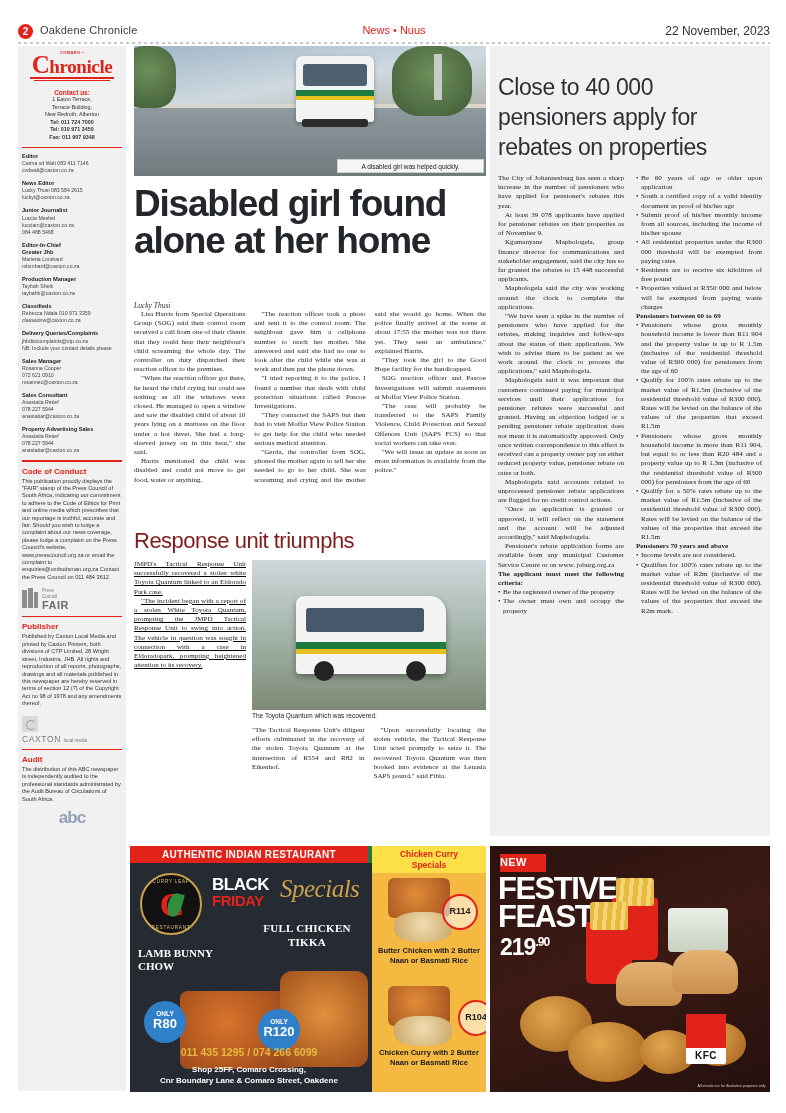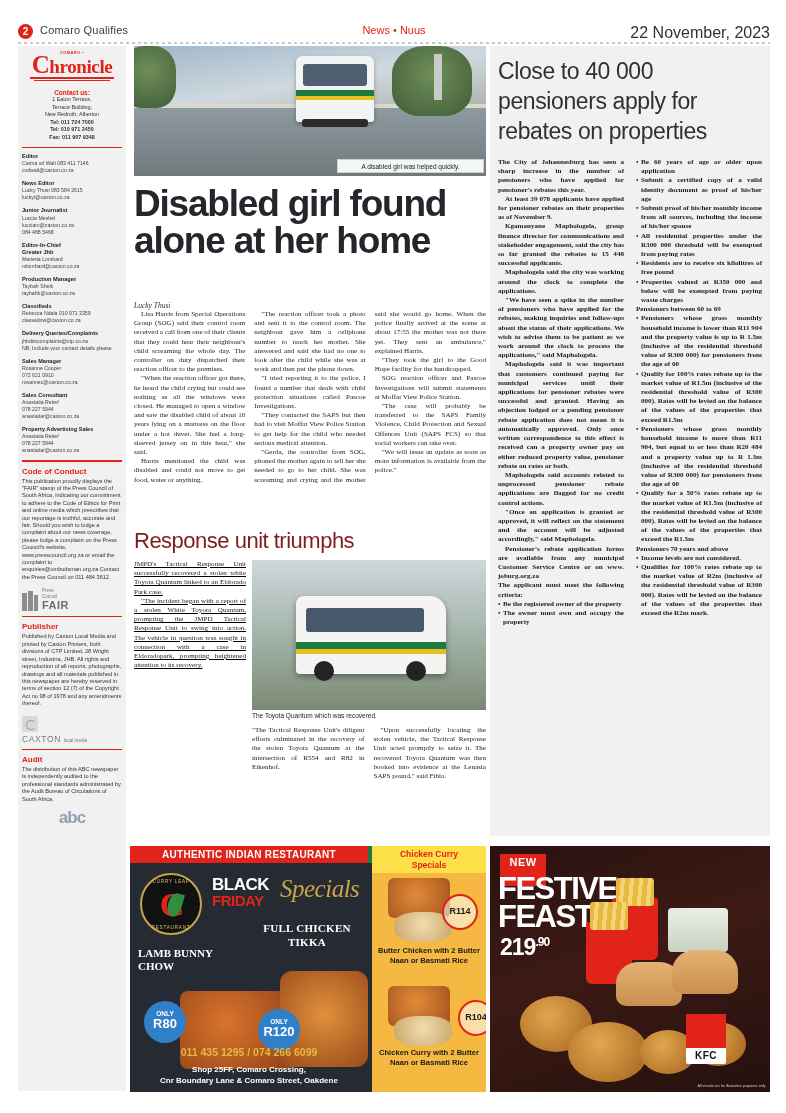--- a/index.html
+++ b/index.html
@@ -22,21 +22,21 @@
   .mast-title{
     position:absolute;left:22px;top:0;font-family:"Liberation Sans",sans-serif;
     font-size:11px;color:#3a3a3a;letter-spacing:.2px;
   }
   .mast-center{
     position:absolute;left:0;top:0;width:752px;text-align:center;
     font-family:"Liberation Sans",sans-serif;font-size:11px;color:#e2231a;
   }
   .mast-date{
     position:absolute;right:0;top:0;font-family:"Liberation Sans",sans-serif;
-    font-size:16px;color:#333;
+    font-size:12px;color:#333;
   }
   .mast-rule{
     position:absolute;left:18px;top:42px;width:752px;height:2px;
     background:repeating-linear-gradient(to right,#c9c9c9 0 3px,transparent 3px 6px);
   }
 
   
   .sidebar{
     position:absolute;left:18px;top:46px;width:108px;height:1045px;
     background:#f1f1f1;padding:0 4px;box-sizing:border-box;
@@ -78,21 +78,21 @@
 
   .blk-head{
     font-family:"Liberation Sans",sans-serif;font-size:8px;font-weight:bold;
     color:#e2231a;line-height:10px;margin-bottom:1px;
   }
   .blk-body{
     font-family:"Liberation Sans",sans-serif;font-size:5.6px;color:#333;
     line-height:7.4px;
   }
 
-  .fairmark{margin:7px 0 2px;display:flex;align-items:flex-end;gap:3px;}
+  .fairmark{margin:7px 0 2px;display:flex;align-items:flex-start;gap:3px;}
   .fair-ico{width:17px;height:20px;position:relative;}
   .fair-ico span{position:absolute;background:#8d8d8d;}
   .fair-txt{font-family:"Liberation Sans",sans-serif;font-size:4.6px;color:#7a7a7a;line-height:5.4px;}
   .fair-big{font-family:"Liberation Sans",sans-serif;font-size:11px;font-weight:bold;color:#6f6f6f;letter-spacing:.5px;}
 
   .caxton{margin:8px 0 4px;}
   .caxton-ico{
     width:16px;height:16px;background:#d9d9d9;border-radius:2px;position:relative;
   }
   .caxton-ico:after{
@@ -195,28 +195,28 @@
     column-count:2;column-gap:9px;
   }
 
   
   .right-panel{
     position:absolute;left:490px;top:46px;width:280px;height:790px;
     background:#f1f1f1;box-sizing:border-box;padding:10px 8px 0;
   }
   .rp-headline{
     font-family:"Liberation Sans",sans-serif;font-size:23px;line-height:30px;
-    color:#2d3135;letter-spacing:-.4px;
+    color:#2d3135;letter-spacing:-.4px;margin-top:16px;
   }
   .rp-cols{
     margin-top:12px;column-count:2;column-gap:12px;height:710px;
   }
   .rp-cols p{
     margin:0;font-family:"Liberation Serif",serif;font-size:7.1px;
-    line-height:9.2px;color:#1c1c1c;text-align:justify;text-indent:7px;font-weight:bold;
+    line-height:9.2px;color:#1c1c1c;text-align:justify;text-indent:7px;
   }
   .rp-cols p.first{text-indent:0;}
   .rp-cols p.bullet{text-indent:0;padding-left:5px;position:relative;}
   .rp-cols p.bullet:before{content:"•";position:absolute;left:0;top:0;}
   .rp-cols p.bold{text-indent:0;font-weight:bold;}
 
   
   .ad-curry{
     position:absolute;left:130px;top:846px;width:356px;height:246px;
     background:#262b33;overflow:hidden;
@@ -320,23 +320,23 @@
     font-family:"Liberation Sans",sans-serif;font-size:7.6px;font-weight:bold;color:#1c1c1c;
     line-height:10px;
   }
 
   .ad-kfc{
     position:absolute;left:490px;top:846px;width:280px;height:246px;
     background:linear-gradient(160deg,#2a1210 0%,#3d1a14 45%,#24100e 100%);
     overflow:hidden;
   }
   .kfc-new{
-    position:absolute;left:10px;top:8px;width:46px;height:32px;background:#e2231a;
+    position:absolute;left:10px;top:8px;width:46px;height:18px;background:#e2231a;
     color:#fff;font-family:"Liberation Sans",sans-serif;font-size:11px;font-weight:bold;
-    text-align:center;line-height:17px;letter-spacing:.4px;
+    line-height:17px;letter-spacing:.4px;
   }
   .kfc-t1{
     position:absolute;left:8px;top:28px;font-family:"Liberation Sans",sans-serif;
     font-size:31px;font-weight:bold;color:#fff;letter-spacing:-1.5px;line-height:30px;
   }
   .kfc-t2{
     position:absolute;left:8px;top:56px;font-family:"Liberation Sans",sans-serif;
     font-size:31px;font-weight:bold;color:#fff;letter-spacing:-1.5px;line-height:30px;
   }
   .kfc-price{
@@ -381,21 +381,21 @@
     font-family:"Liberation Sans",sans-serif;font-size:3.6px;color:#d8cfc8;line-height:4.6px;
   }
 </style>
 </head>
 <body>
 
 <div class="page">
 
   <div class="masthead">
     <div class="pgnum">2</div>
-    <div class="mast-title">Comaro Qualifies</div>
+    <div class="mast-title">Oakdene Chronicle</div>
     <div class="mast-center">News • Nuus</div>
     <div class="mast-date">22 November, 2023</div>
   </div>
   <div class="mast-rule"></div>
 
   <div class="sidebar">
 
     <div class="logo-box">
       <div class="logo-sup">COMARO •</div>
       <div class="logo-main"><span class="big">C</span><span>hronicle</span></div>
@@ -571,21 +571,21 @@
       <p>Maphologela said the city was working around the clock to complete the applications.</p>
       <p>"We have seen a spike in the number of pensioners who have applied for the rebates, making inquiries and follow-ups about the status of their applications. We wish to advise them to be patient as we work around the clock to process the applications," said Maphologela.</p>
       <p>Maphologela said it was important that customers continued paying for municipal services until their applications for pensioner rebates were successful and granted. Having an objection lodged or a pending pensioner rebate application does not mean it is automatically approved. Only once written correspondence to this effect is received can a property owner pay on either reduced property value, pensioner rebate on rates or both.</p>
       <p>Maphologela said accounts related to unprocessed pensioner rebate applications are flagged for no credit control actions.</p>
       <p>"Once an application is granted or approved, it will reflect on the statement and the account will be adjusted accordingly," said Maphologela.</p>
       <p>Pensioner's rebate application forms are available from any municipal Customer Service Centre or on www. joburg.org.za</p>
       <p class="bold">The applicant must meet the following criteria:</p>
       <p class="bullet">Be the registered owner of the property</p>
       <p class="bullet">The owner must own and occupy the property</p>
       <p class="bullet">Be 60 years of age or older upon application</p>
-      <p class="bullet">Submit a certified copy of a valid identity document as proof of his/her age</p>
+      <p class="bullet">South a certified copy of a valid identity document as proof of his/her age</p>
       <p class="bullet">Submit proof of his/her monthly income from all sources, including the income of his/her spouse</p>
       <p class="bullet">All residential properties under the R300 000 threshold will be exempted from paying rates</p>
       <p class="bullet">Residents are to receive six kilolitres of free pound</p>
       <p class="bullet">Properties valued at R350 000 and below will be exempted from paying waste charges</p>
       <p class="bold">Pensioners between 60 to 69</p>
       <p class="bullet">Pensioners whose gross monthly household income is lower than R11 904 and the property value is up to R 1.5m (inclusive of the residential threshold value of R300 000) for pensioners from the age of 60</p>
       <p class="bullet">Qualify for 100% rates rebate up to the market value of R1.5m (inclusive of the residential threshold value of R300 000). Rates will be levied on the balance of the values of the properties that exceed R1.5m</p>
       <p class="bullet">Pensioners whose gross monthly household income is more than R11 904, but equal to or less than R20 484 and a property value up to R 1.3m (inclusive of the residential threshold value of R300 000) for pensioners from the age of 60</p>
       <p class="bullet">Qualify for a 50% rates rebate up to the market value of R1.5m (inclusive of the residential threshold value of R300 000). Rates will be levied on the balance of the values of the properties that exceed the R1.5m</p>
       <p class="bold">Pensioners 70 years and above</p>

